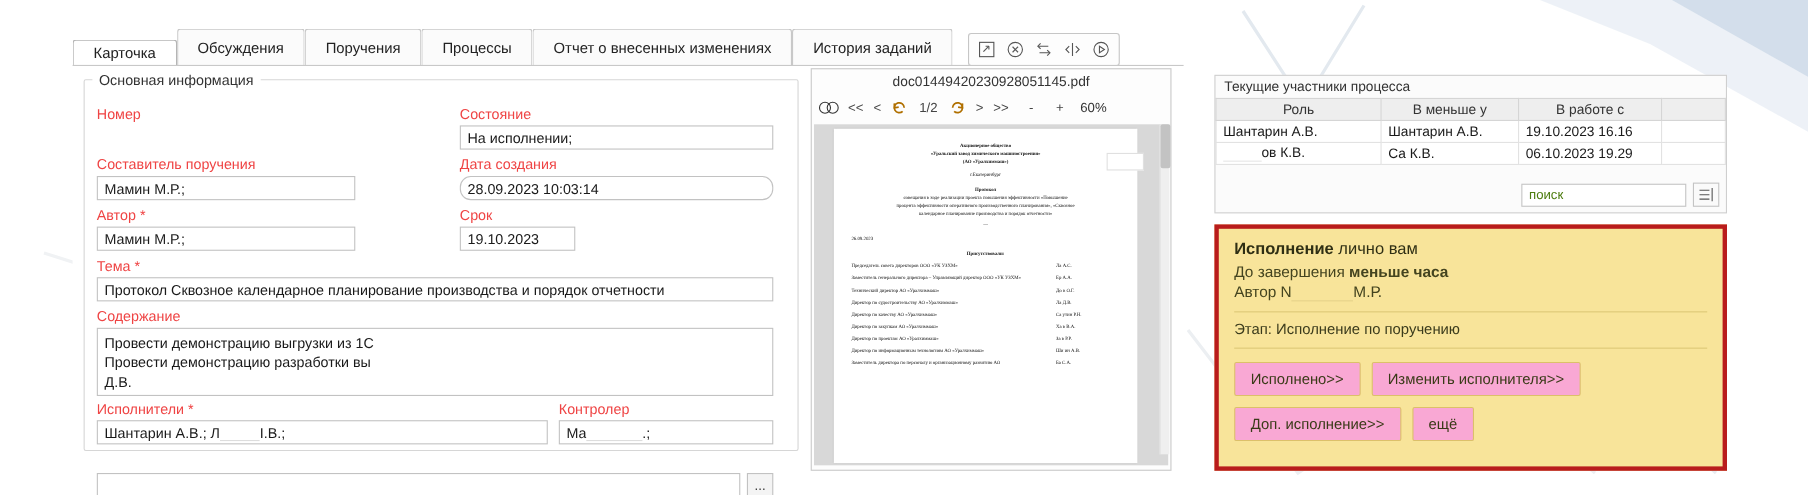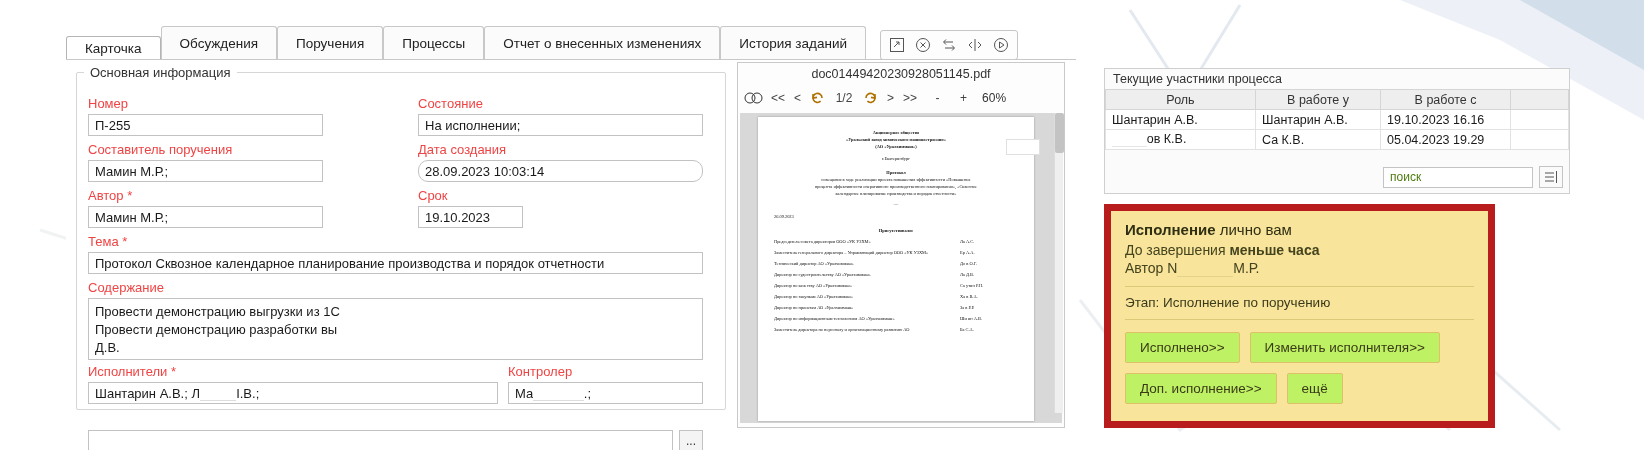--- a/index.html
+++ b/index.html
@@ -279,40 +279,40 @@
     width: 24px; height: 22px;
     border: 1px solid #c4c4c4;
     background: #fafafa;
     display: flex; align-items: center; justify-content: center;
   }
 
   
   .task-card {
     position: absolute;
     left: 1104px; top: 204px;
-    width: 391px; height: 224px;
+    width: 466px; height: 224px;
     background: #f8e49a;
-    border: 7px solid #b91c1c;
+    border: 4px solid #b91c1c;
     padding: 10px 14px;
     color: #3a3a1f;
   }
   .task-card .t1 {
     font-size: 15px; color: #2f2f14; margin-bottom: 4px;
   }
   .task-card .t1 b { font-weight: bold; }
   .task-card .t2 { font-size: 14px; color: #44441f; margin-bottom: 2px; }
   .task-card .t2 b { font-weight: bold; }
   .task-card .t3 { font-size: 14px; color: #44441f; }
   .task-hr {
     height: 1px; background: #ddc877; margin: 9px 0 8px 0;
   }
   .task-stage { font-size: 13.5px; color: #3b3b1c; }
   .task-buttons { margin-top: 12px; display: flex; flex-wrap: wrap; gap: 10px; }
   .task-btn {
-    background: #bef264;
+    background: #f9a8d4;
     border: 1px solid #dcc06a;
     color: #3a3a18;
     font-size: 13.5px;
     padding: 7px 14px;
     border-radius: 2px;
     white-space: nowrap;
     text-align: right;
   }
   .mask {
     display: inline-block;
@@ -397,21 +397,20 @@
       </div>
     </div>
   </div>
   <div class="tabs-underline"></div>
 
   <div class="form-panel">
     <div class="fieldset"></div>
     <div class="fieldset-legend">Основная информация</div>
 
     <div class="field-label" style="left:22px; top:36px;">Номер</div>
-    <div class="field-input" style="left:22px; top:54px; width:235px;">П-255</div>
 
     <div class="field-label" style="left:352px; top:36px;">Состояние</div>
     <div class="field-input" style="left:352px; top:54px; width:285px;">На исполнении;</div>
 
     <div class="field-label" style="left:22px; top:82px;">Составитель поручения</div>
     <div class="field-input" style="left:22px; top:100px; width:235px;">Мамин М.Р.;</div>
 
     <div class="field-label" style="left:352px; top:82px;">Дата создания</div>
     <div class="field-input" style="left:352px; top:100px; width:285px;border-radius:10px;">28.09.2023 10:03:14</div>
 
@@ -542,34 +541,34 @@
       <div class="pdf-scrollthumb"></div>
     </div>
   </div>
 
   <div class="participants">
     <div class="participants-title">Текущие участники процесса</div>
     <table class="ptable">
       <tbody>
           <tr>
         <th style="width:150px;">Роль</th>
-        <th style="width:125px;">В работе у</th>
+        <th style="width:125px;">В меньше у</th>
         <th style="width:130px;">В работе с</th>
         <th></th>
       </tr>
       <tr>
         <td>Шантарин А.В.</td>
         <td>Шантарин А.В.</td>
         <td>19.10.2023 16.16</td>
         <td></td>
       </tr>
       <tr>
         <td><span class="masked-cell">_____</span><span>ов К.В.</span></td>
         <td>Са        К.В.</td>
-        <td>05.04.2023 19.29</td>
+        <td>06.10.2023 19.29</td>
         <td></td>
       </tr>
     </tbody>
       </table>
 
     <div class="search-row">
       <div class="search-input">поиск</div>
       <div class="list-btn">
         <svg width="16" height="14" viewBox="0 0 16 14">
           <line x1="2" y1="3" x2="11" y2="3" stroke="#555"></line>

